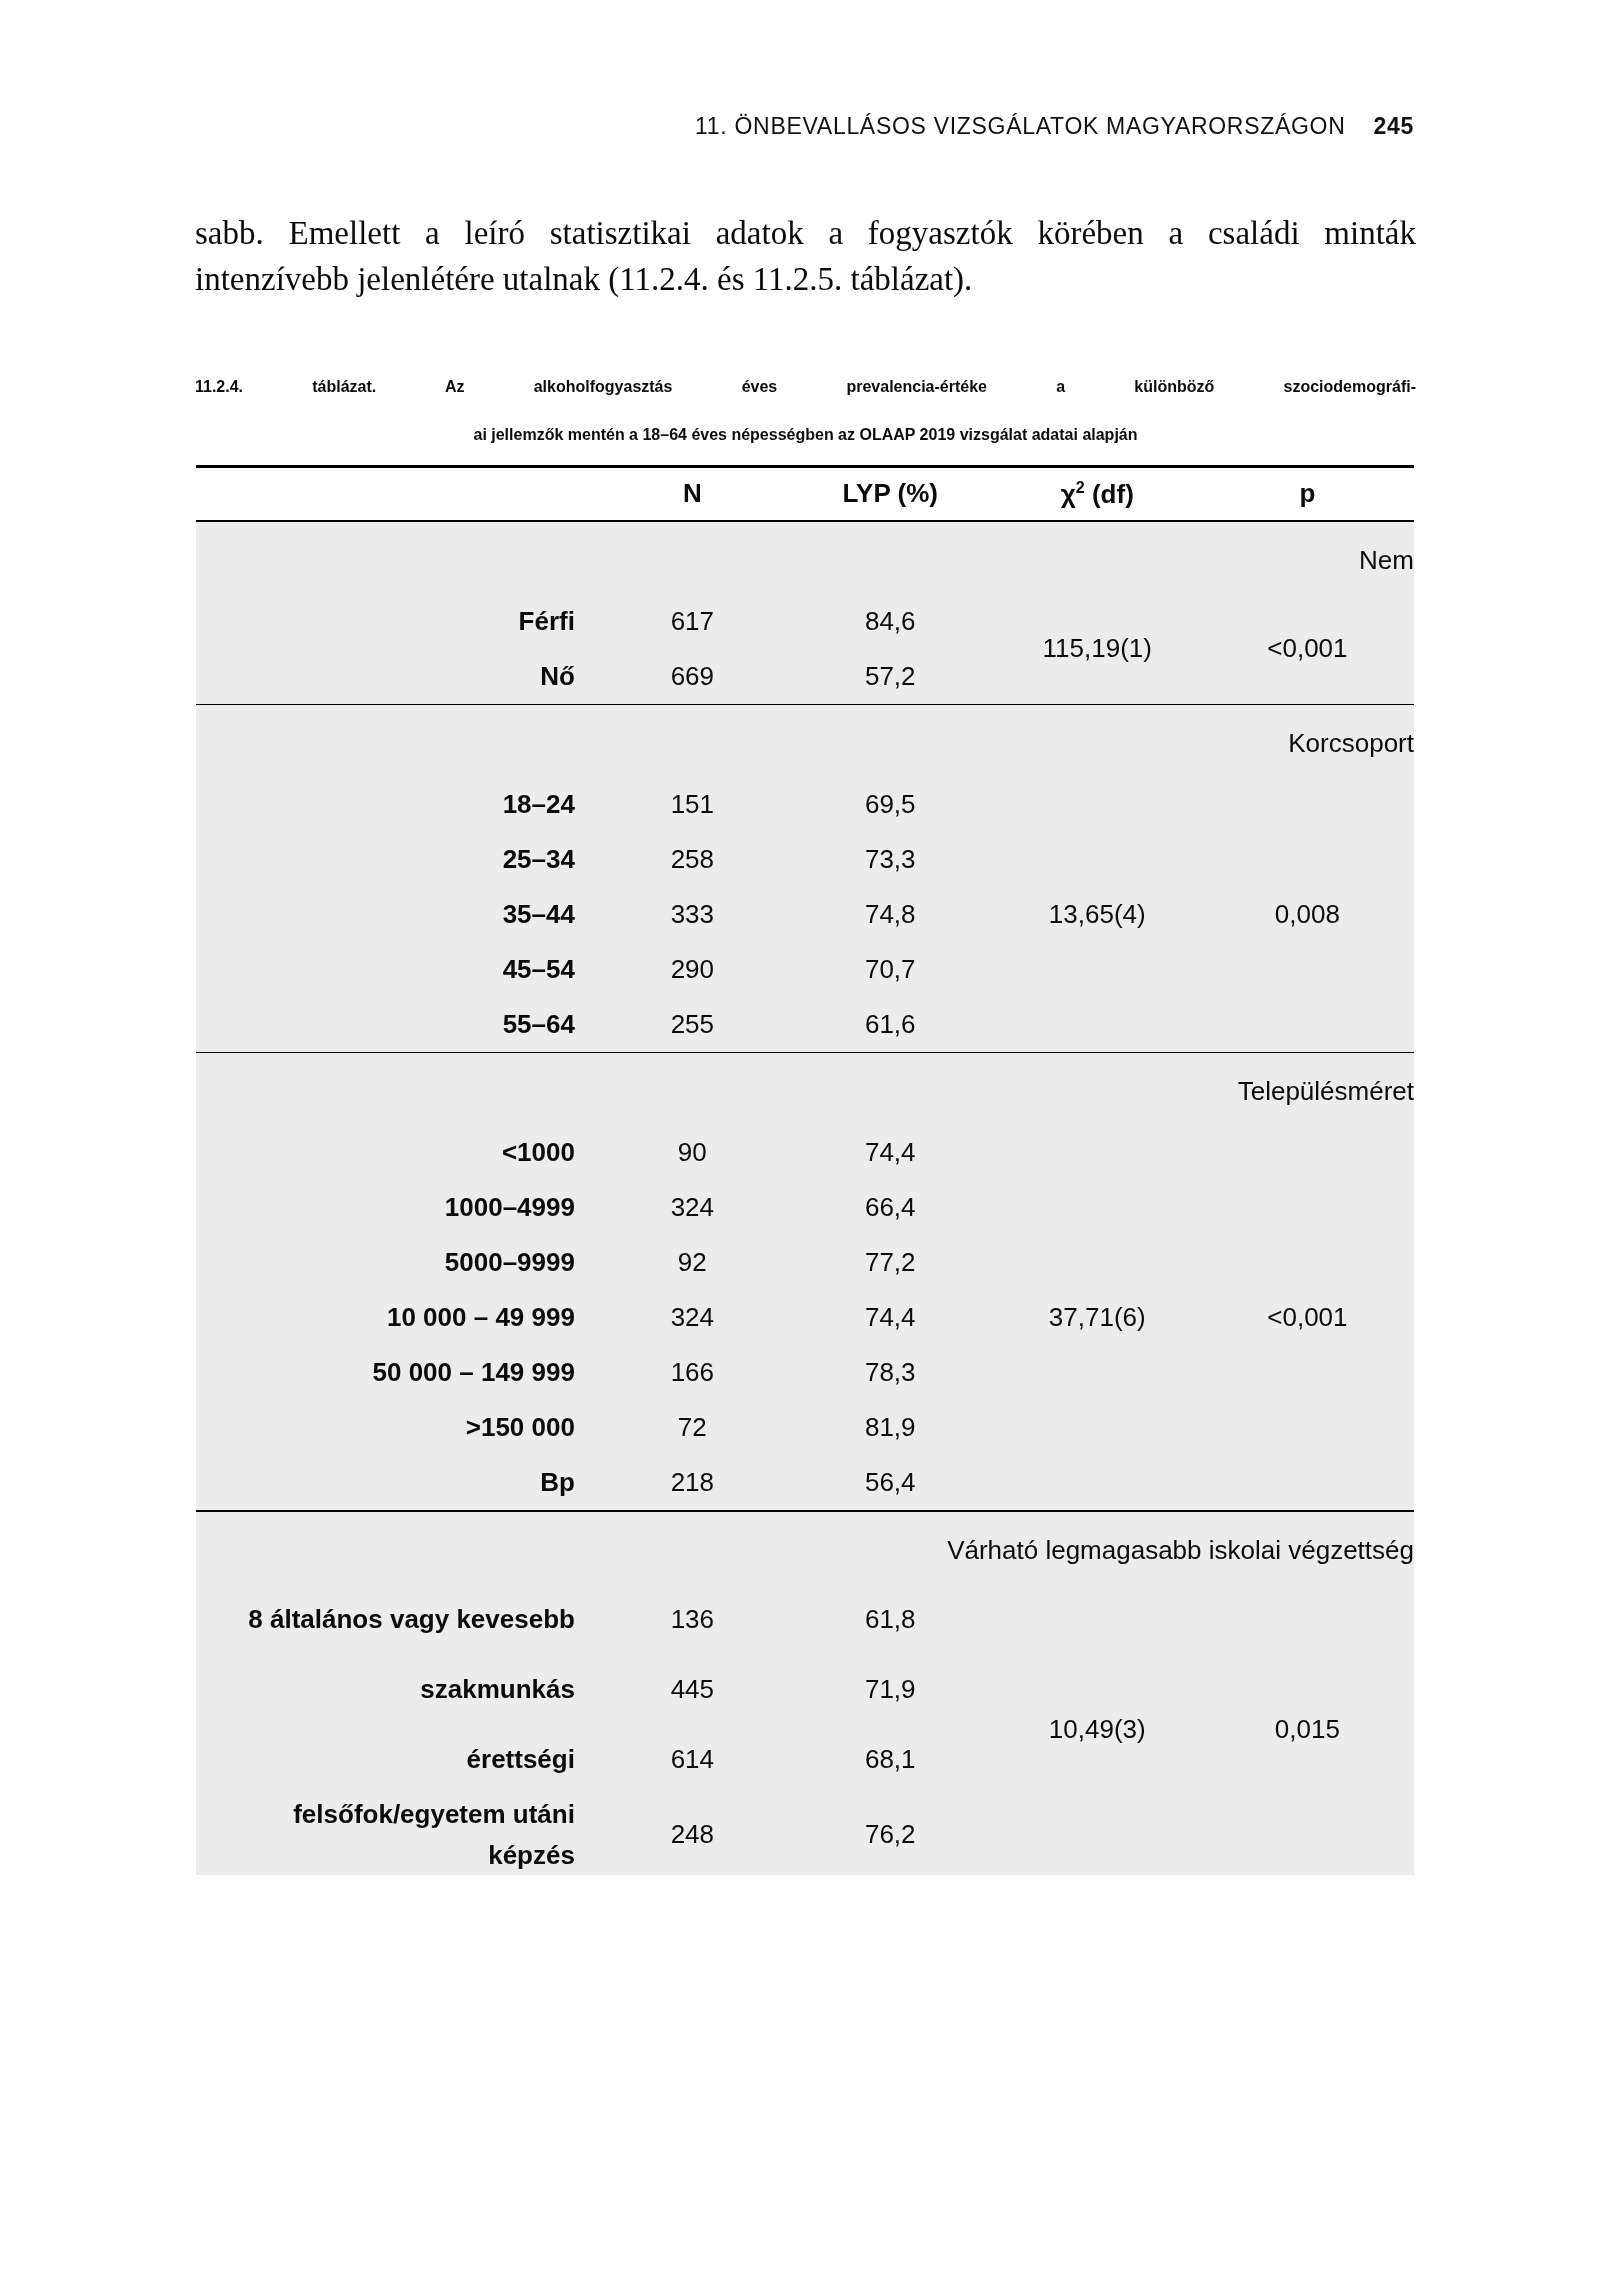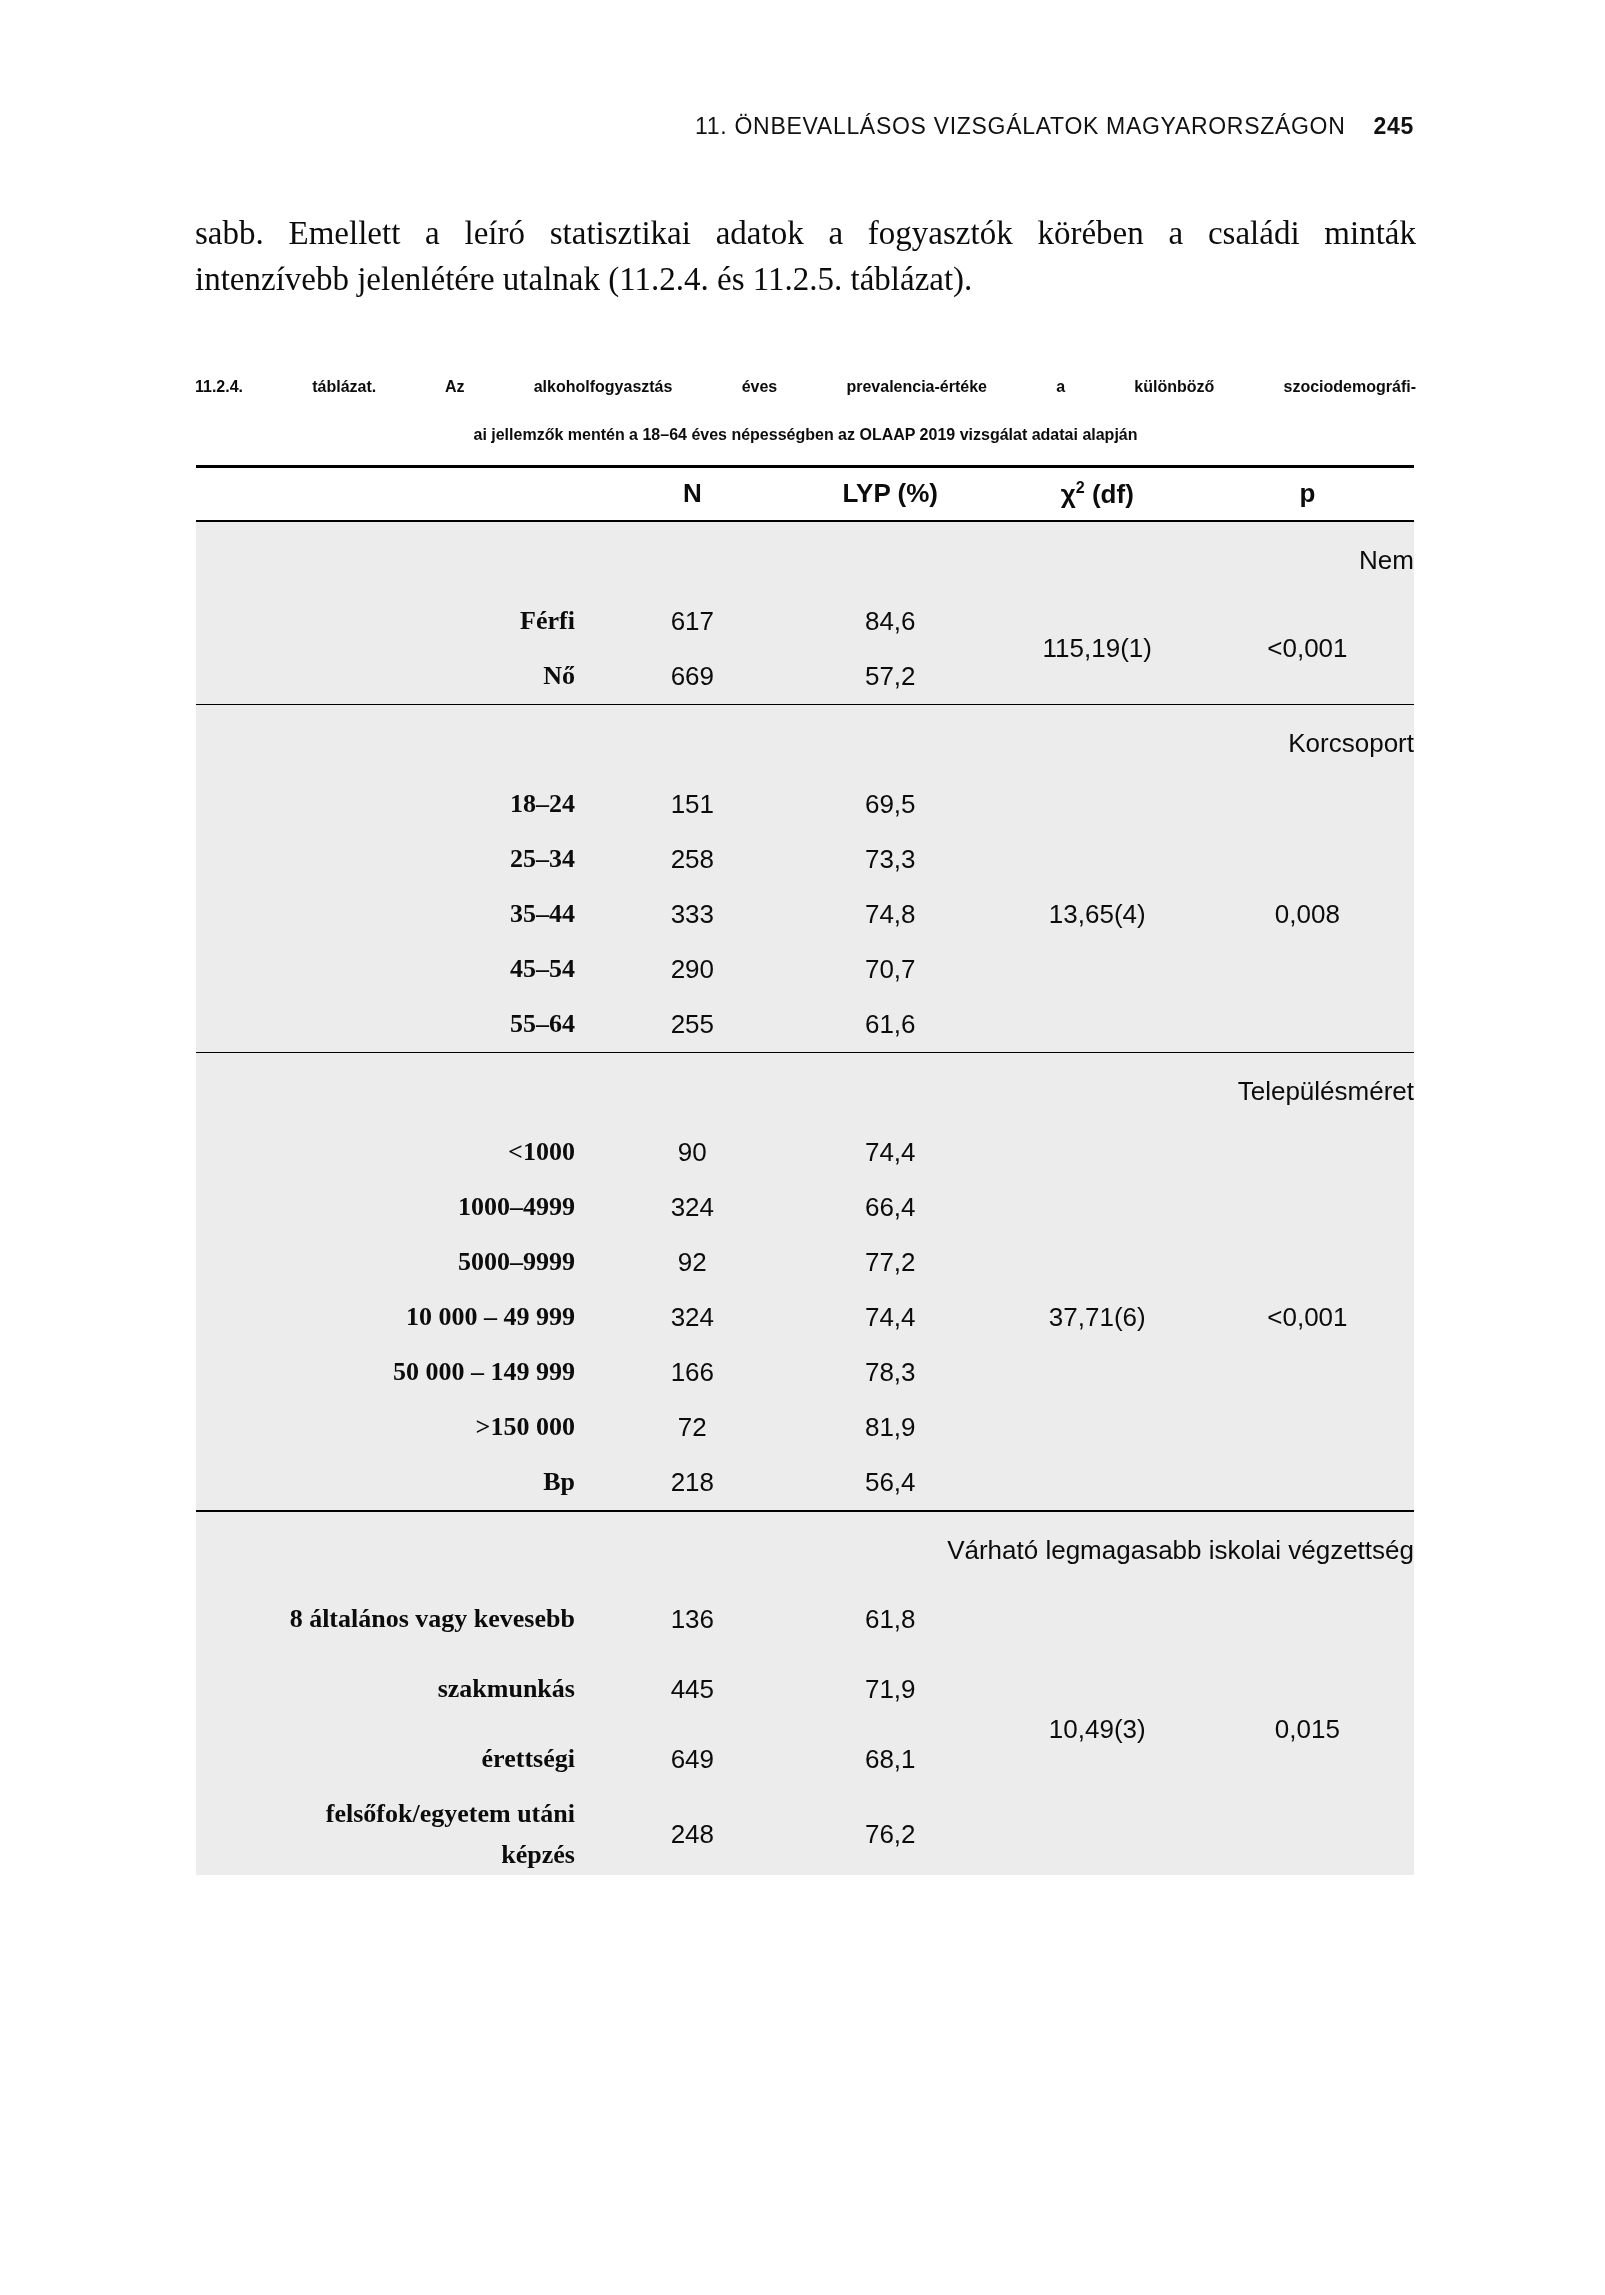--- a/index.html
+++ b/index.html
@@ -102,21 +102,20 @@
     vertical-align:middle;
     padding:0;
   }
   tr.data-row.tall td{ height:70px;margin-left:27px; }
   td.cell-label{
     font-weight:bold;
     text-align:right;
     padding-right:23px !important;
     white-space:pre-line;
     line-height:1.55;
-    font-family:Liberation Serif, serif;
   }
   td.cell-num, td.cell-chi, td.cell-p{
     text-align:center;
     font-weight:normal;
   }
 </style>
 </head>
 <body>
 
 <div class="page">
@@ -248,21 +247,21 @@
           <td class="cell-chi" rowspan="4">10,49(3)</td>
           <td class="cell-p" rowspan="4">0,015</td>
         </tr>
         <tr class="data-row tall">
           <td class="cell-label">szakmunkás</td>
           <td class="cell-num">445</td>
           <td class="cell-num">71,9</td>
         </tr>
         <tr class="data-row tall">
           <td class="cell-label">érettségi</td>
-          <td class="cell-num">649</td>
+          <td class="cell-num">614</td>
           <td class="cell-num">68,1</td>
         </tr>
         <tr class="data-row tall">
           <td class="cell-label">felsőfok/egyetem utáni
 képzés</td>
           <td class="cell-num">248</td>
           <td class="cell-num">76,2</td>
         </tr>
       </tbody>
   </table>

